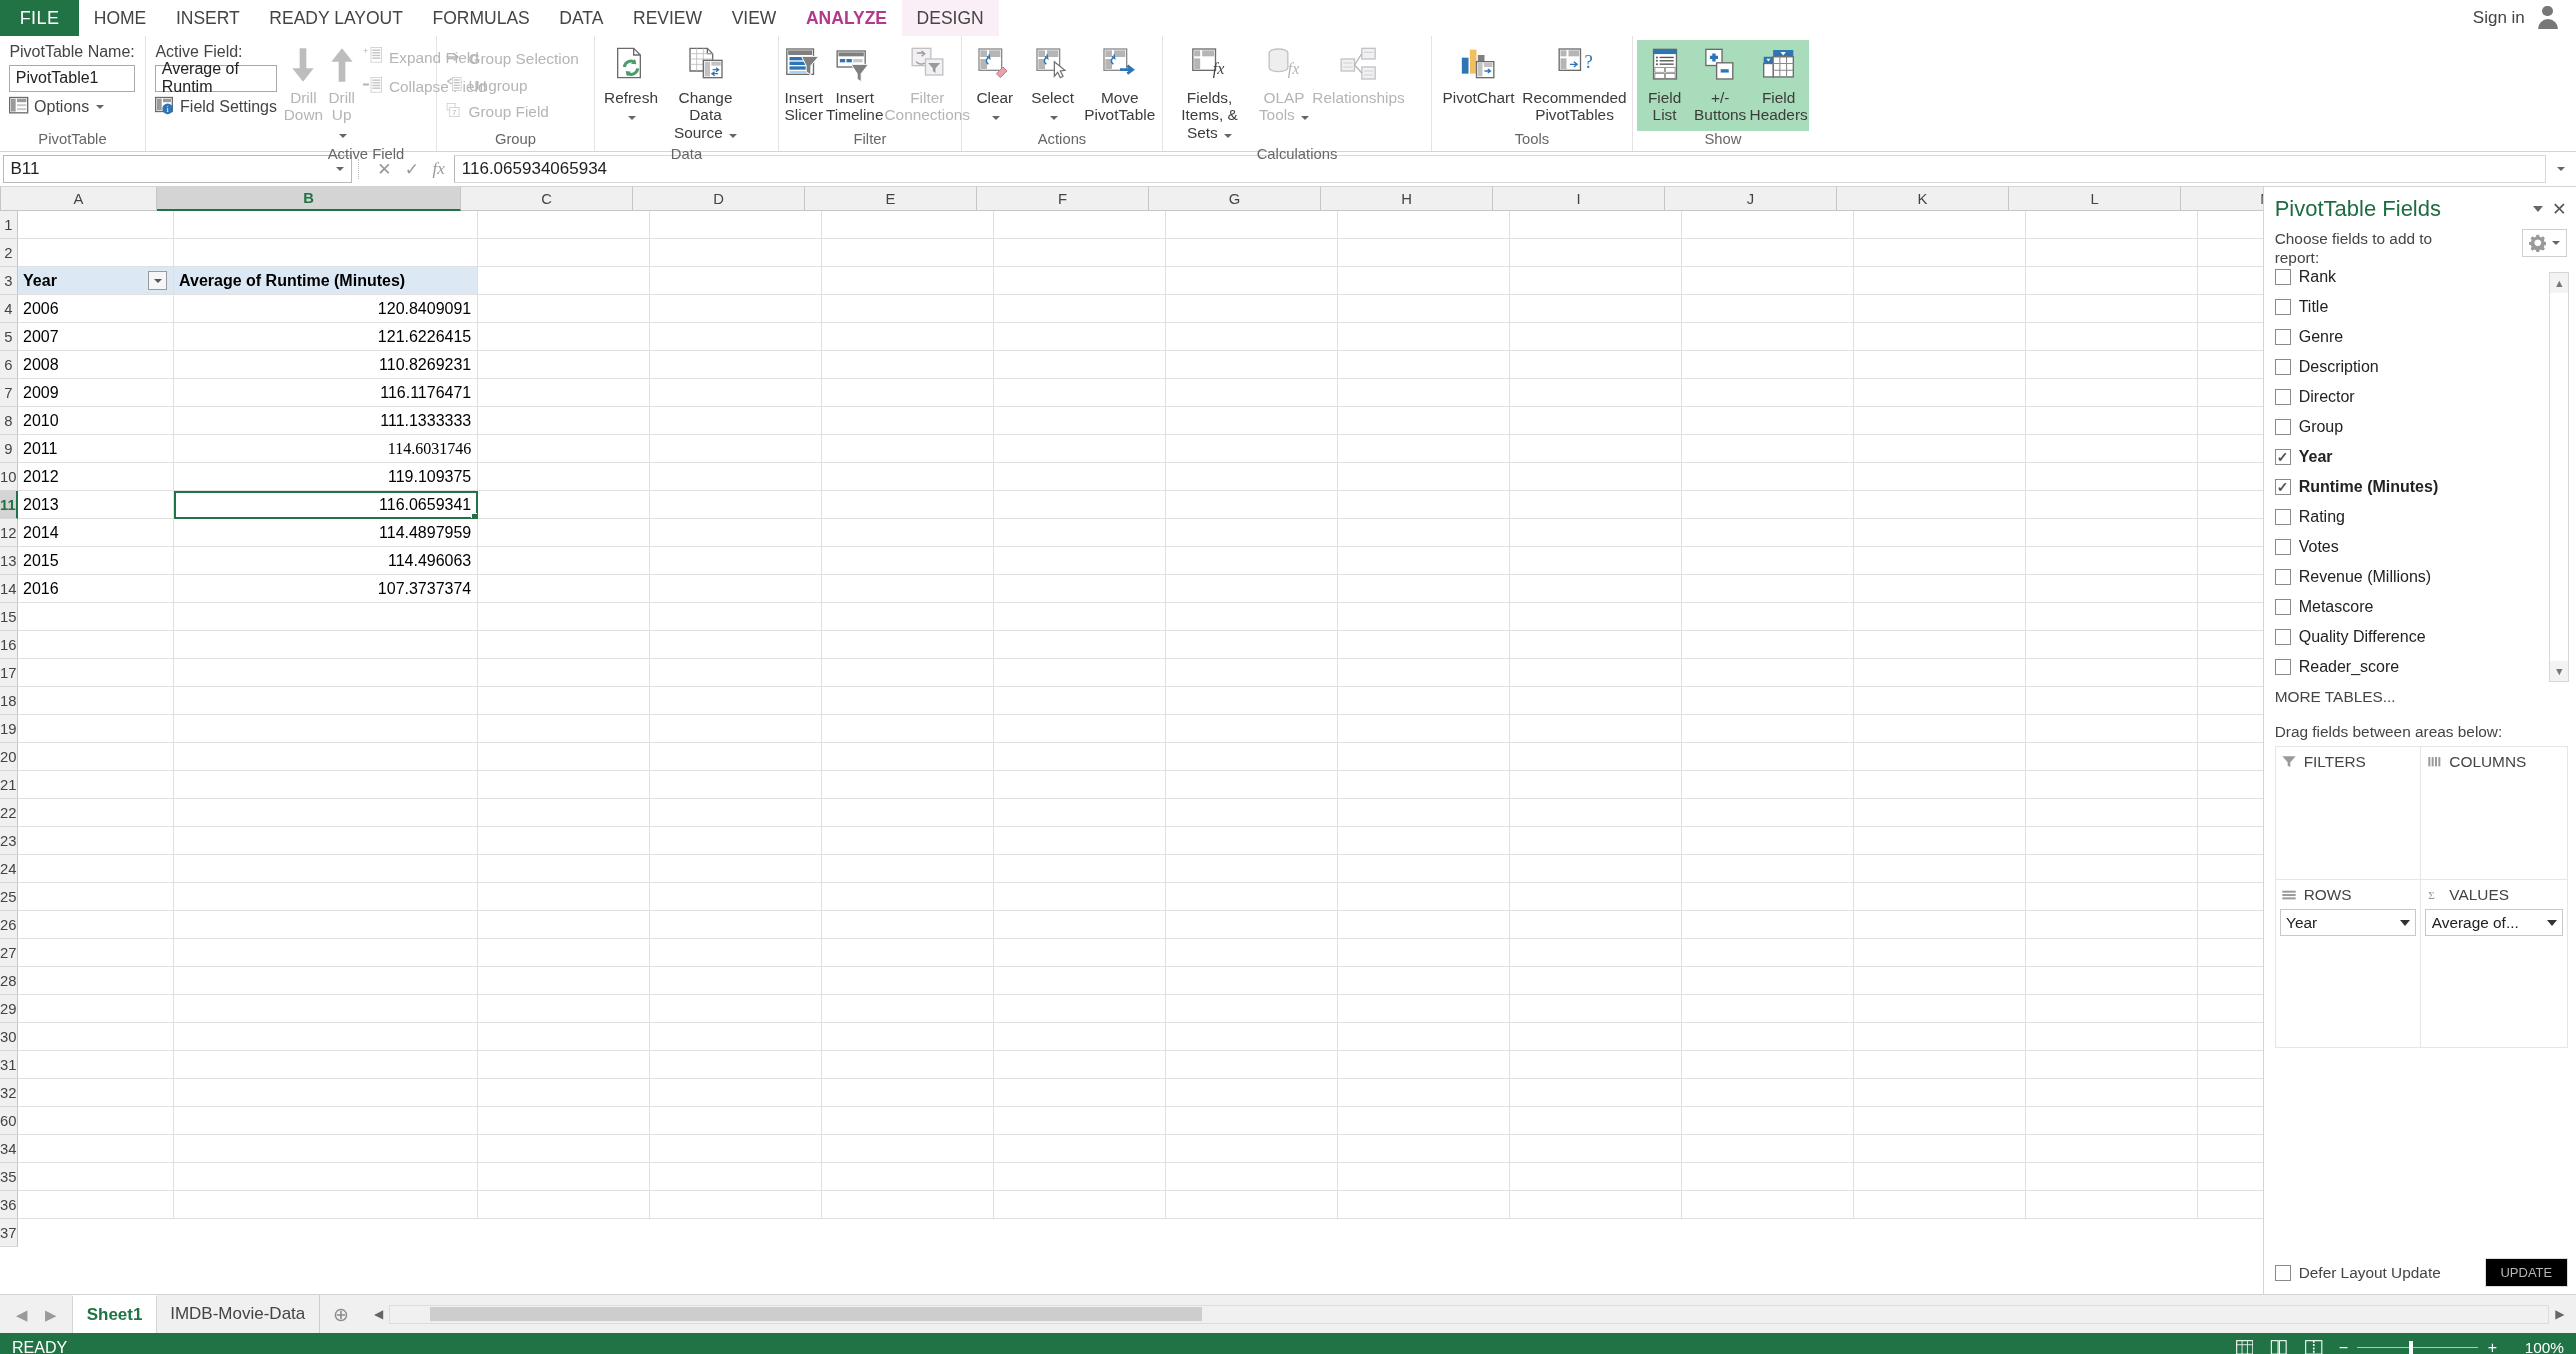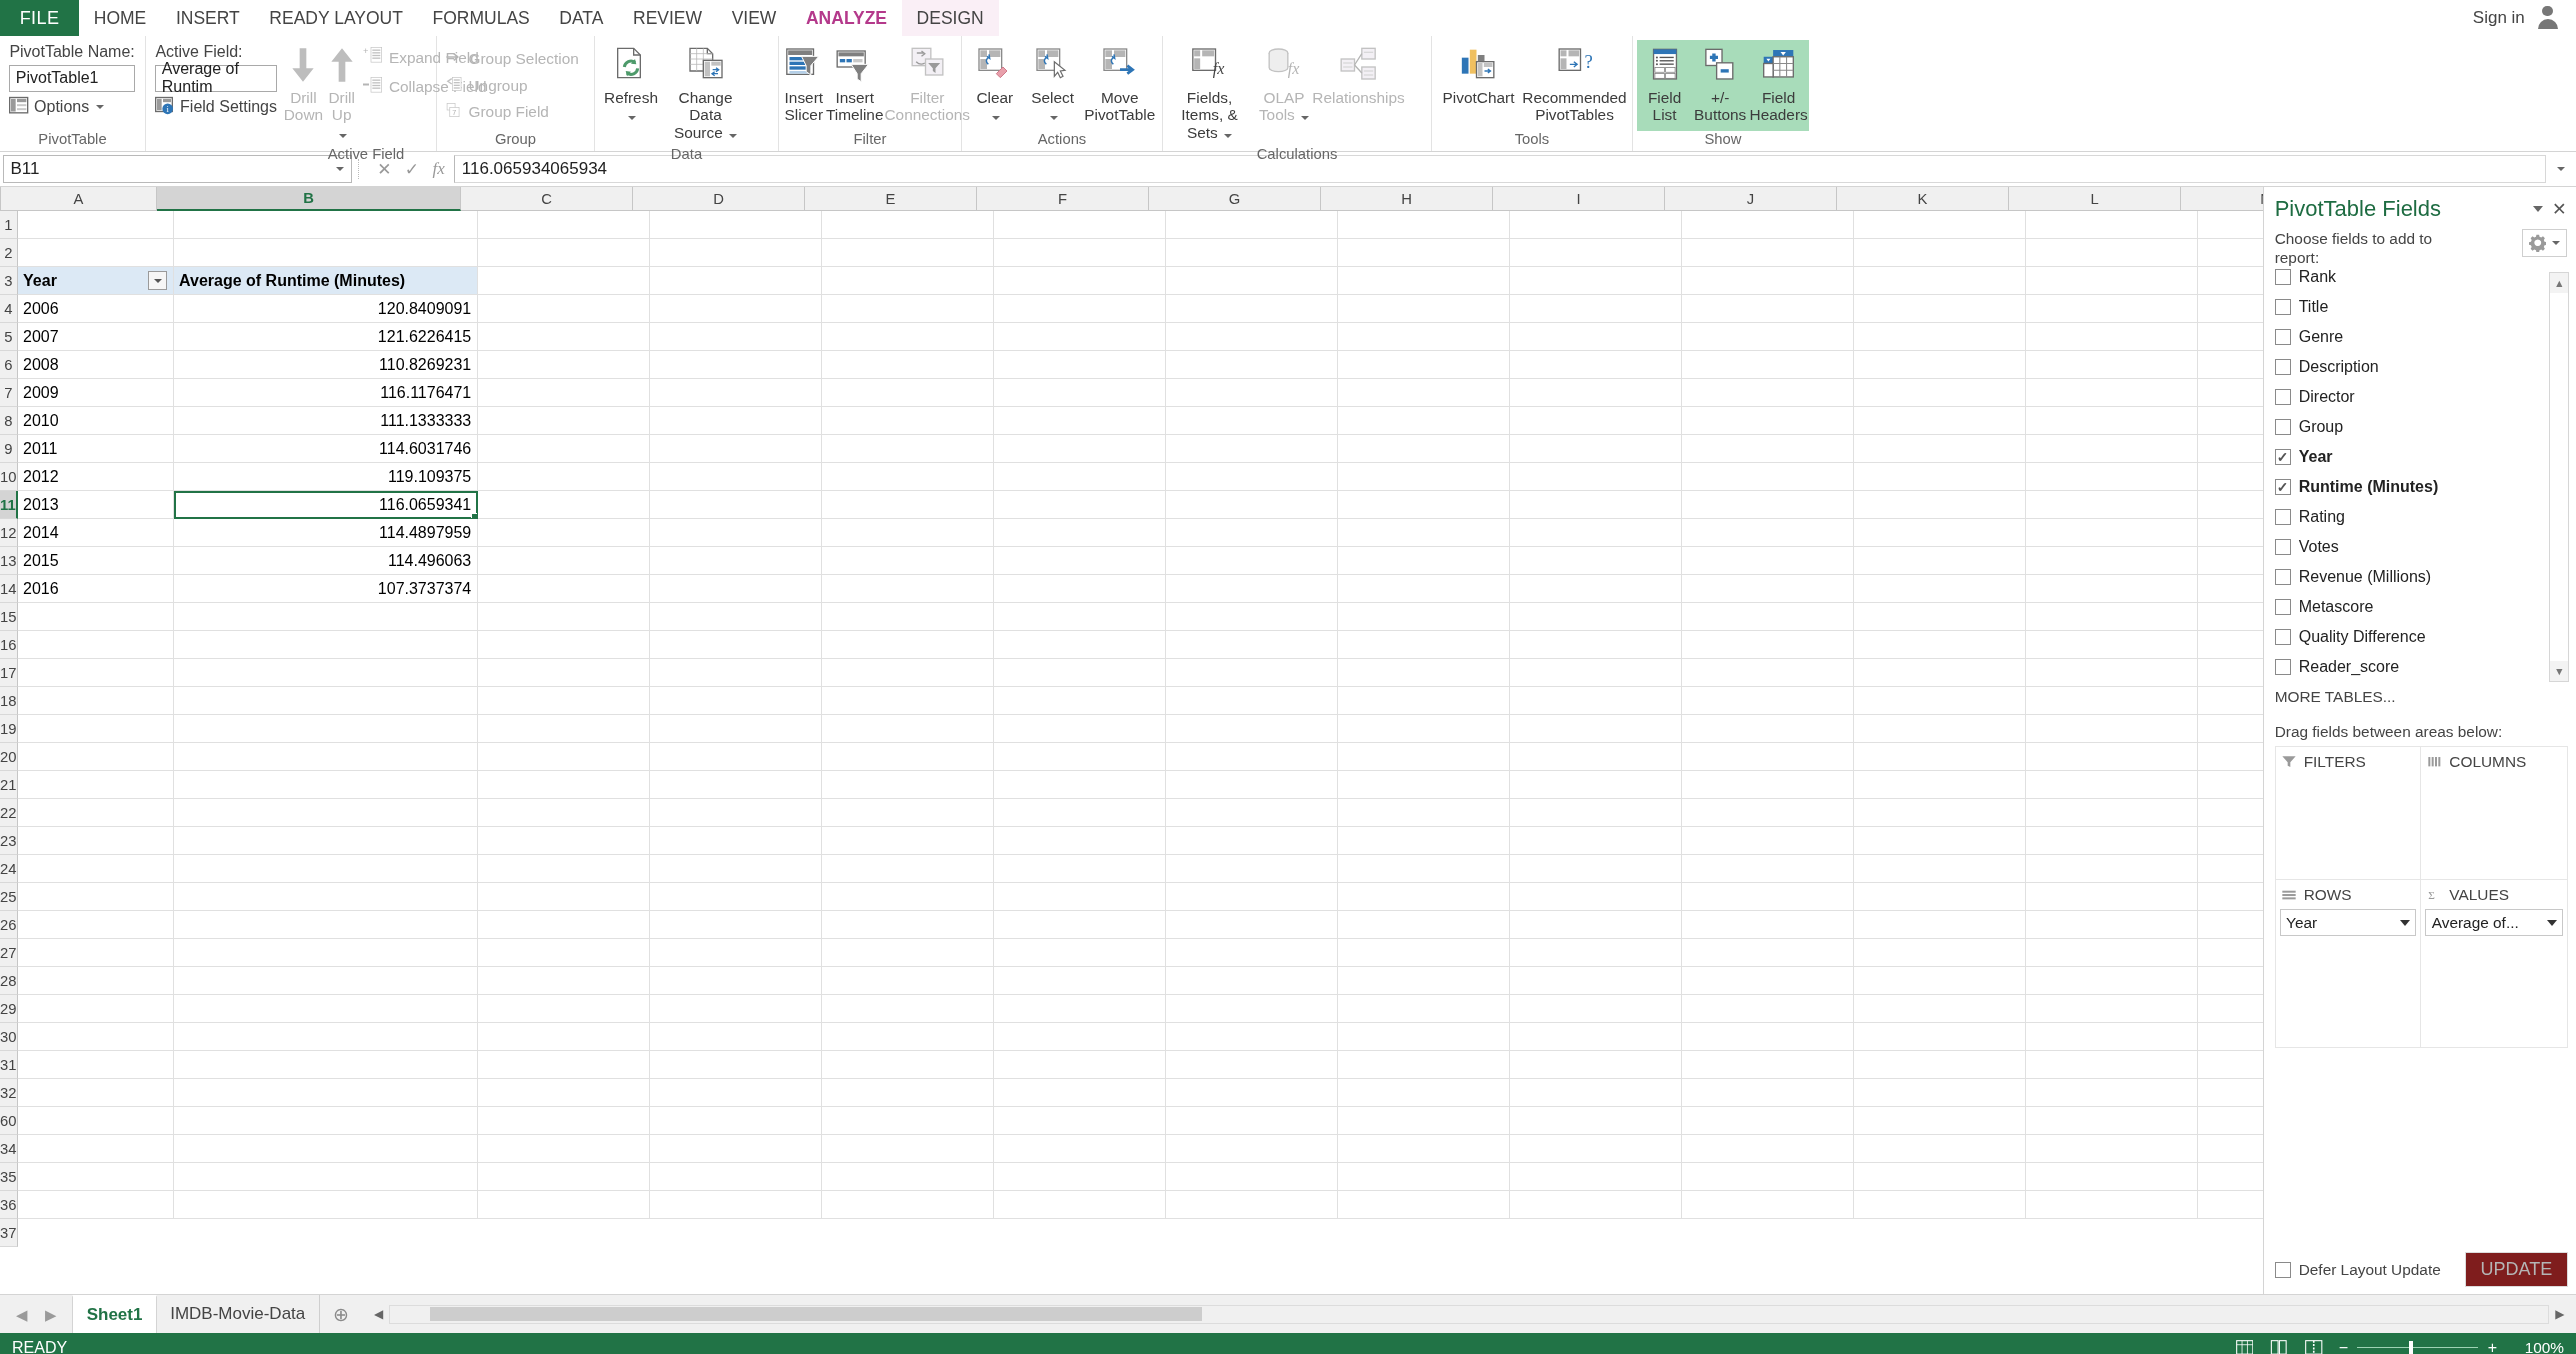--- a/index.html
+++ b/index.html
@@ -190,21 +190,21 @@
   .area.tall { min-height: 168px; }
   .area-hd { display:flex; align-items:center; gap:6.7px; font-size:15.4px; color:#444; padding: 1.3px 0 5.4px 1.3px;}
   .chip {
     border:0.7px solid #c8c8c8; background:#fff; height:27px;
     display:flex; align-items:center; padding: 0 5.4px;
     font-size:15.4px; color:#222; cursor:pointer;
   }
   .chip .caret { margin-left:auto; border-top-color:#333; border-left-width:5.4px;border-right-width:5.4px;border-top-width:6px;}
   .fp-foot { display:flex; align-items:center; padding: 9.4px 8px 6.7px 10.7px; margin-top:auto; }
   .fp-foot .lbl { font-size:15.4px; color:#444; margin-left:8px;}
-  .updbtn { margin-left:auto; border:0.7px solid #dcdcdc; color:#b5b5b5; font-size:18px; padding:6px 14.8px; background:#7f1d1d; cursor:pointer;}
+  .updbtn { margin-left:auto; border:0.7px solid #dcdcdc; color:#b5b5b5; font-size:13px; padding:6px 14.8px; background:#000000; cursor:pointer;}
 
   
   .sheettabs { height:39px; display:flex; align-items:stretch; background:#f0f0f0; border-top:0.7px solid #d4d4d4;}
   .navarrows { display:flex; align-items:center; gap:17.5px; padding: 0 16px; color:#9a9a9a; font-size:14.8px;}
   .stab { display:flex;align-items:center; padding: 0 13.4px; font-size:17px; color:#444; background:#f0f0f0; cursor:pointer;}
   .stab.active { background:#fff; color:#217346; font-weight:bold; border-top:2px solid #fff; border-left:0.7px solid #d4d4d4;border-right:0.7px solid #d4d4d4;}
   .stab.plus { color:#8a8a8a; border-left:0.7px solid #cfcfcf; font-size:19px;}
   .hsb { flex:1; display:flex; align-items:center; padding: 0 5.4px; }
   .hsb-arrow { width:21.5px; text-align:center; color:#666; font-size:12px; cursor:pointer;}
   .hsb-track { flex:1; height:19px; background:#f0f0f0; border:0.7px solid #dcdcdc; position:relative; }
@@ -814,21 +814,21 @@
             <div class="gc" style="width: 172px;"></div>
             <div class="gc" style="width: 172px;"></div>
             <div class="gc" style="width: 172px;"></div>
             <div class="gc" style="width: 172px;"></div>
             <div class="gc" style="width: 172px;"></div>
             <div class="gc" style="width: 172px;"></div>
             <div class="gc" style="width: 172px;"></div>
           </div>
           <div class="grow">
             <div class="gc" style="width: 156px;">2011</div>
-            <div class="gc num" style="width: 304px;">114.6031746</div>
+            <div class="gc num" style="width: 304px; font-family: Liberation Serif, serif;">114.6031746</div>
             <div class="gc" style="width: 172px;"></div>
             <div class="gc" style="width: 172px;"></div>
             <div class="gc" style="width: 172px;"></div>
             <div class="gc" style="width: 172px;"></div>
             <div class="gc" style="width: 172px;"></div>
             <div class="gc" style="width: 172px;"></div>
             <div class="gc" style="width: 172px;"></div>
             <div class="gc" style="width: 172px;"></div>
             <div class="gc" style="width: 172px;"></div>
             <div class="gc" style="width: 172px;"></div>

